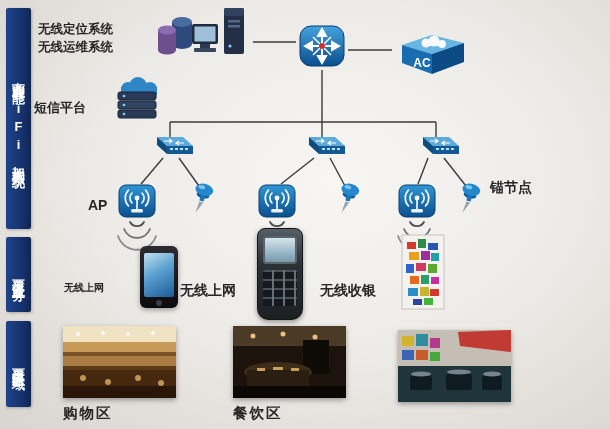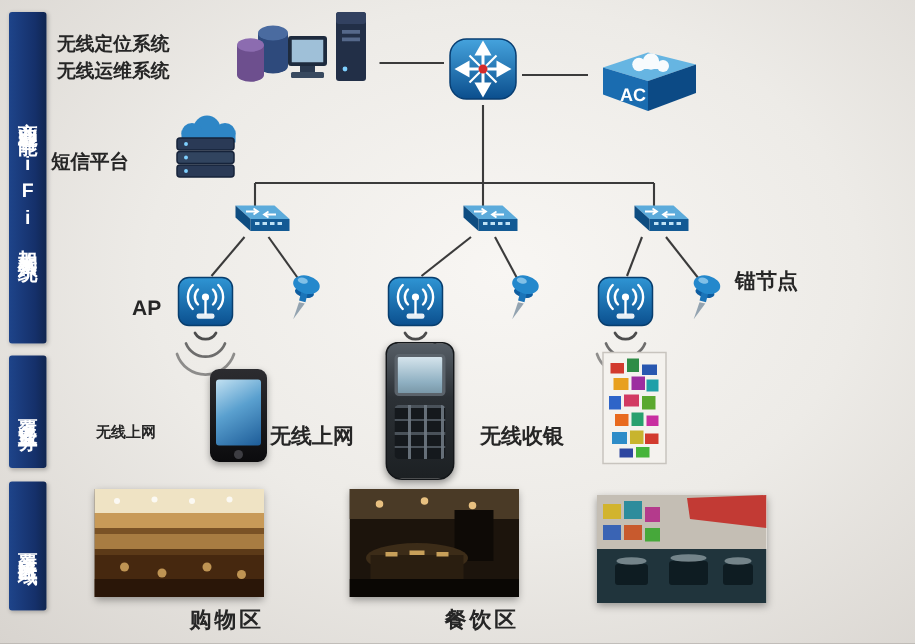--- a/index.html
+++ b/index.html
@@ -10,21 +10,21 @@
   }
   .side {
     position:absolute; left:6px; width:25px;
     background:linear-gradient(90deg,#1e448a 0%,#15306a 70%,#102650 100%);
     border-radius:2px; display:flex; align-items:center; justify-content:center;
     box-shadow:1px 1px 3px rgba(0,0,0,.25);
   }
   .vtext { writing-mode:vertical-rl; text-orientation:upright; color:#ffffff;
     font-size:13px; font-weight:700; letter-spacing:3px; line-height:25px; }
   .lbl { position:absolute; color:#262626; font-weight:700; white-space:nowrap; }
-  .zone { text-align:right; font-size:14.5px; letter-spacing:2px; }
+  .zone { text-align:left; font-size:14.5px; letter-spacing:2px; }
   .abs { position:absolute; }
   .phone { position:absolute; width:38px; height:62px;
     background:linear-gradient(#2c2c30,#0b0b0d); border-radius:6px;
     box-shadow:0 2px 5px rgba(0,0,0,.35); }
   .ph-screen { position:absolute; left:4px; top:7px; width:30px; height:44px;
     background:linear-gradient(150deg,#c2e1f2,#5aa0cf 45%,#1d5c98); border-radius:2px; }
   .ph-home { position:absolute; left:16px; bottom:2px; width:6px; height:6px;
     border-radius:50%; background:#3d3d42; }
   .pos { position:absolute; width:46px; height:92px;
     background:linear-gradient(#565e66,#2c3136 40%,#1c2023); border:1px solid #14171a;

